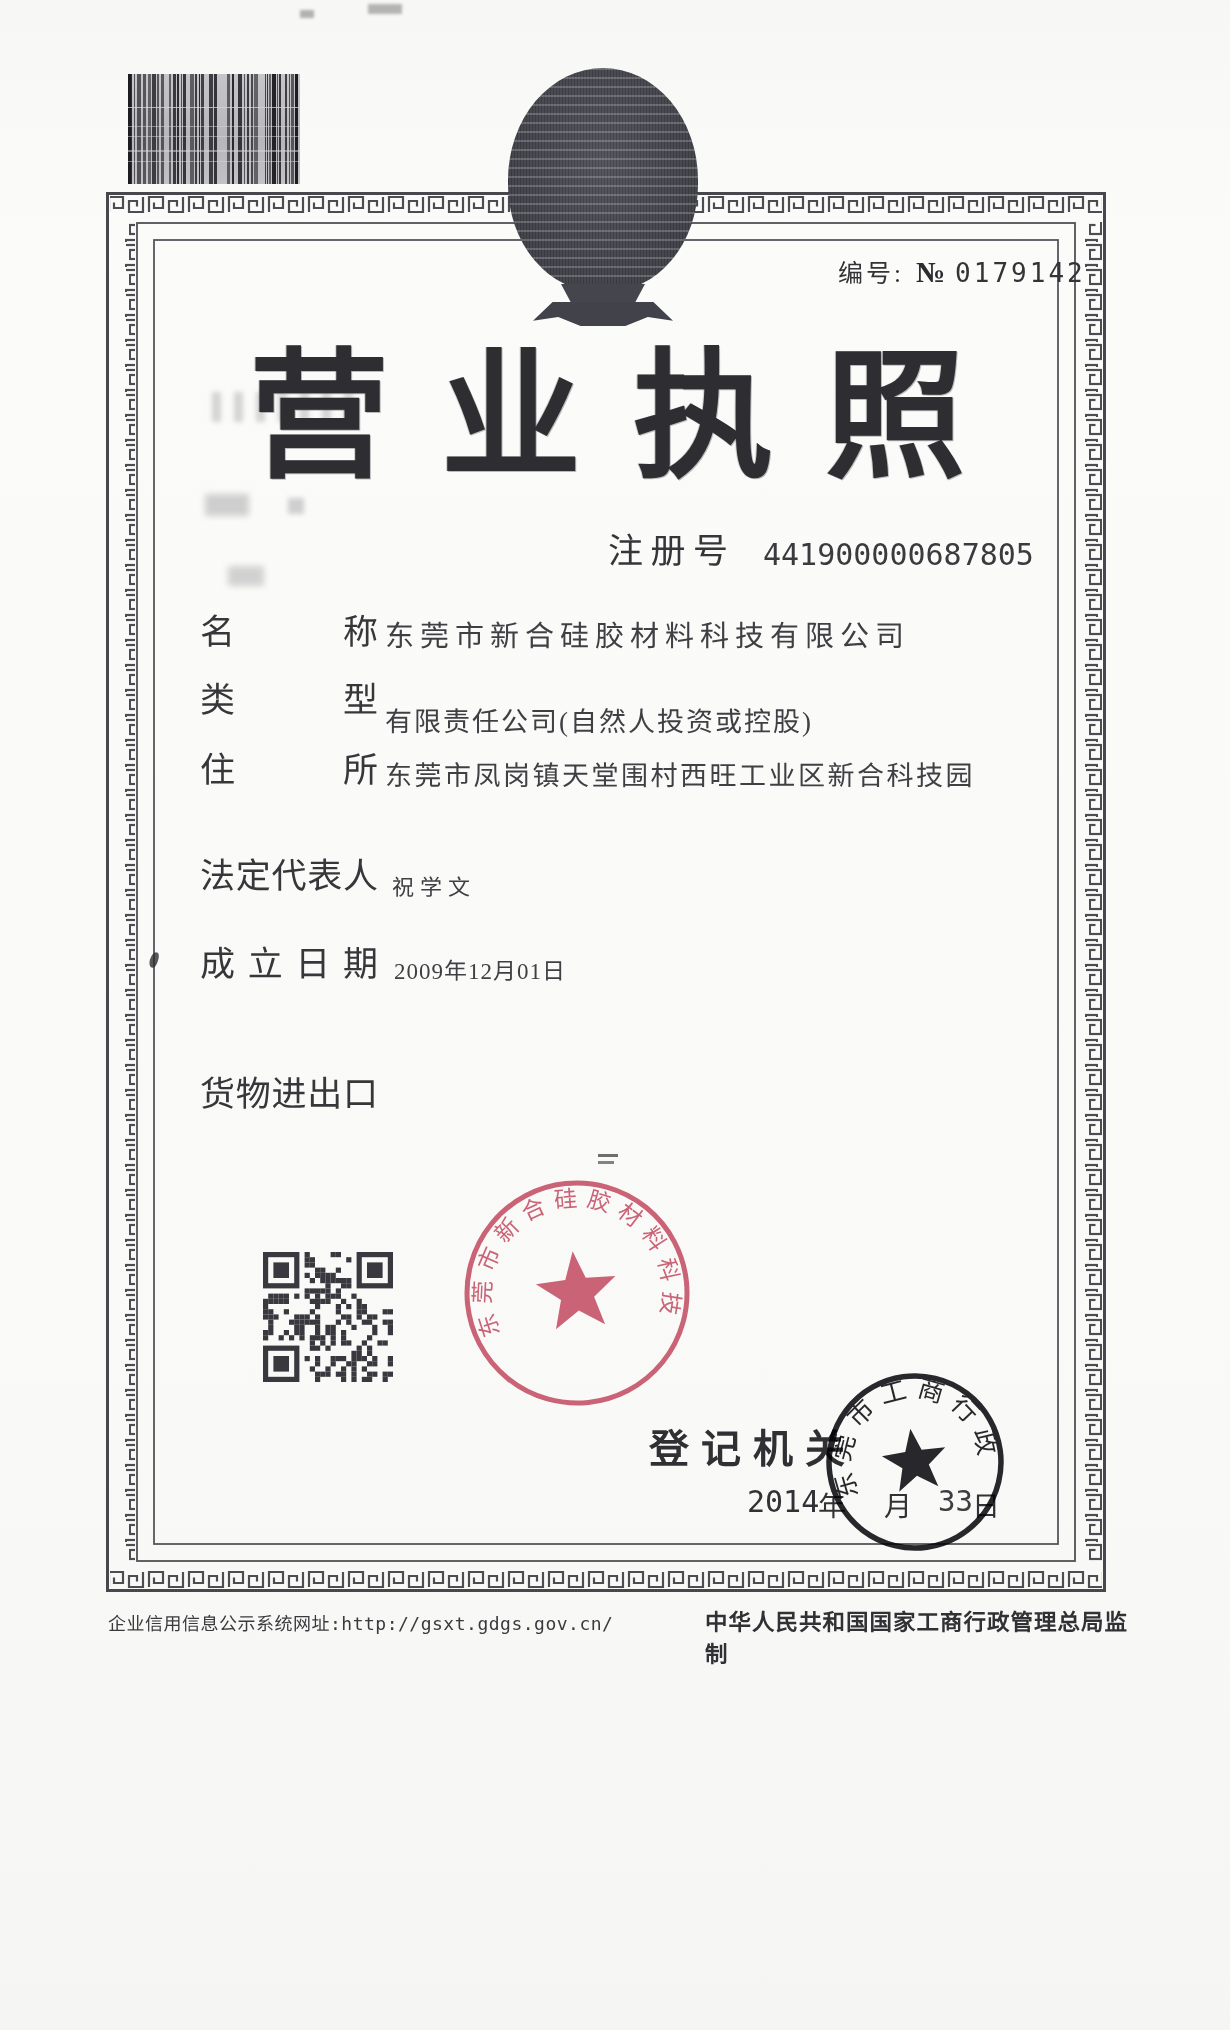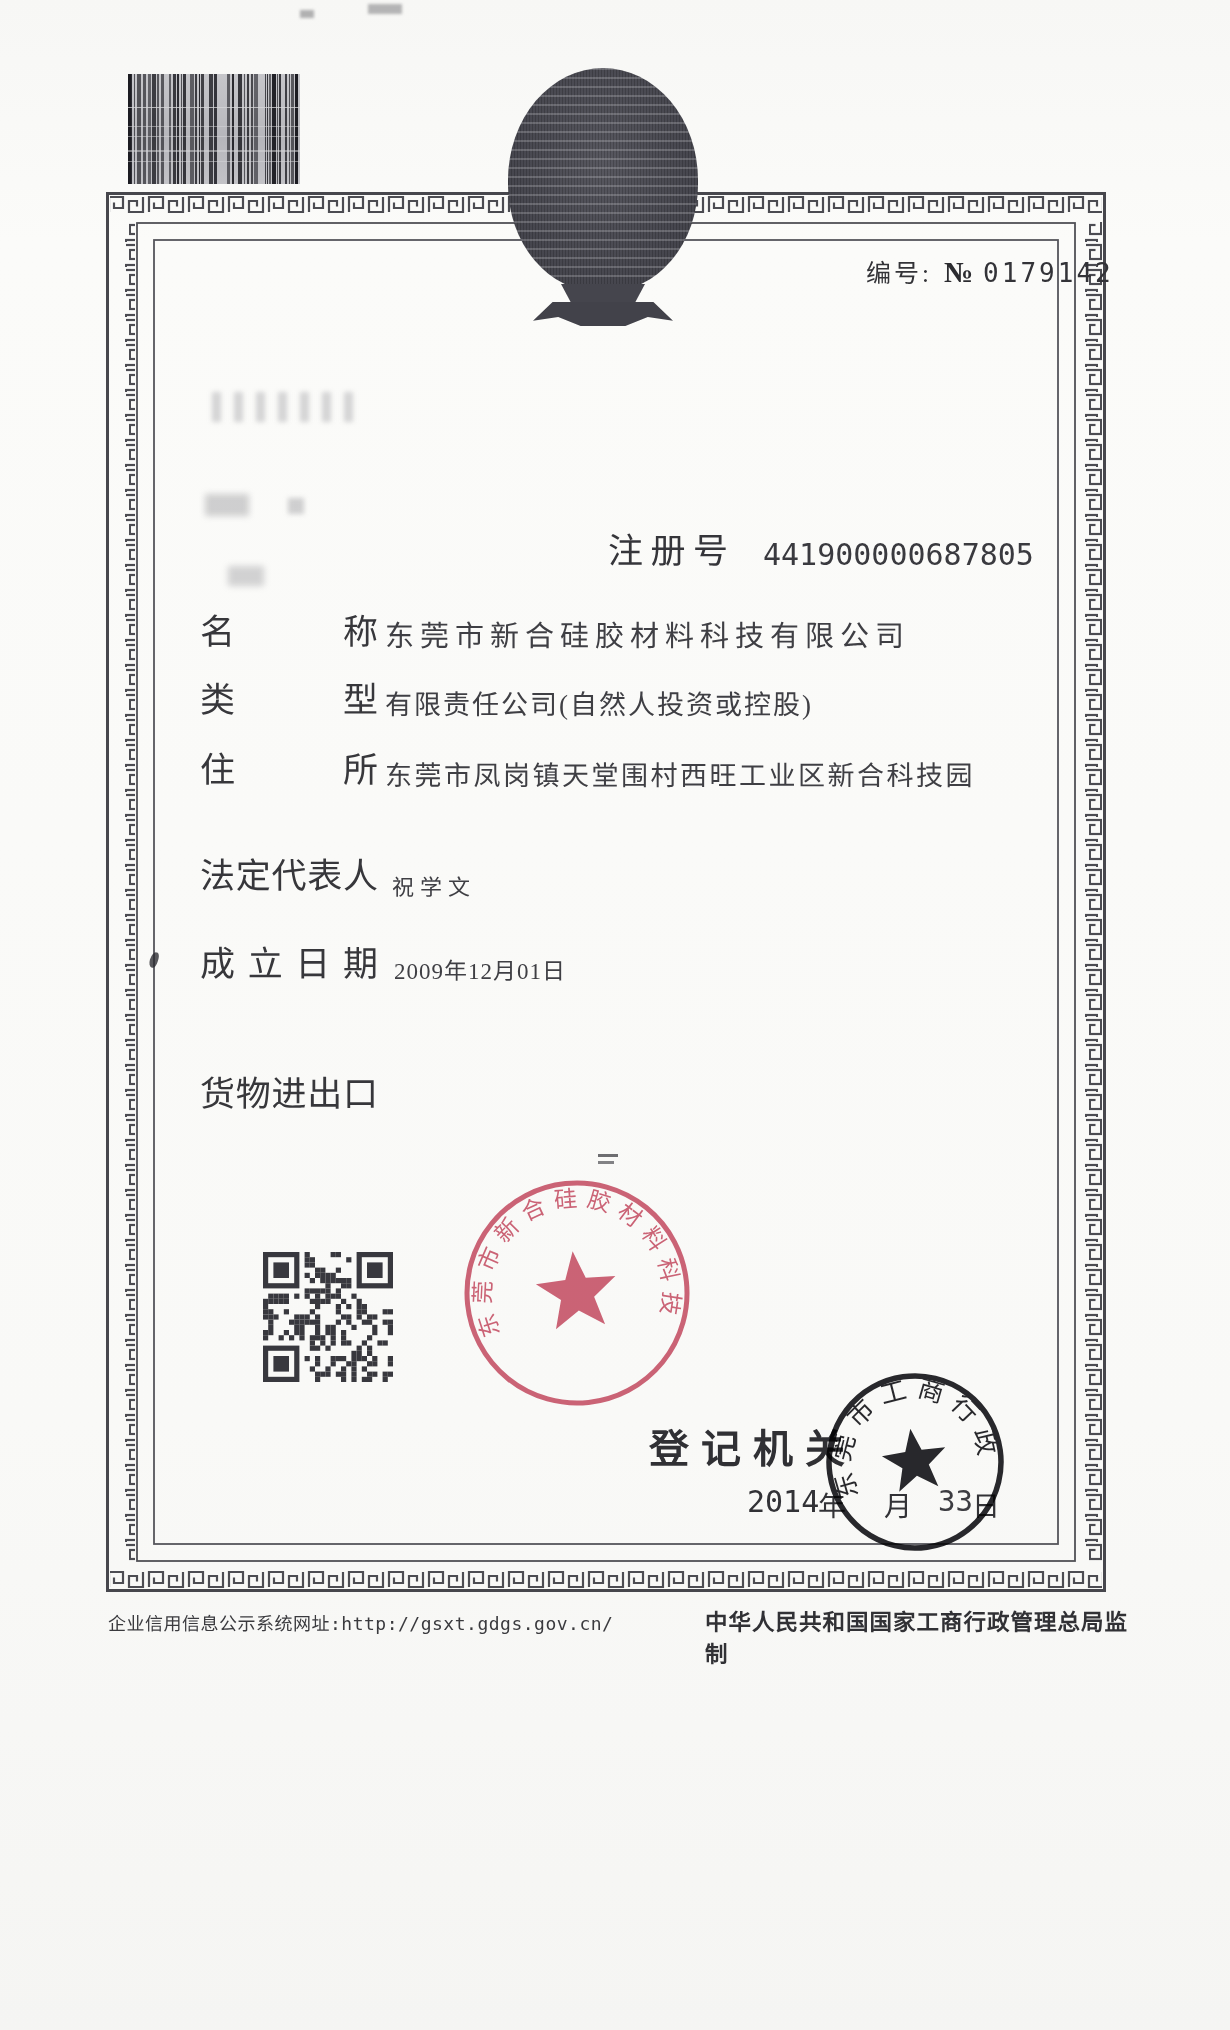--- a/index.html
+++ b/index.html
@@ -23,21 +23,21 @@
     background:
       repeating-linear-gradient(180deg,rgba(235,235,238,.22) 0 2px,rgba(0,0,0,0) 2px 9px),
       repeating-linear-gradient(90deg,rgba(0,0,0,.18) 0 1px,rgba(0,0,0,0) 1px 3px),
       radial-gradient(ellipse at 50% 42%,#585860 0%,#4a4a52 52%,#3e3e46 100%);}
   #emblem .em-waist{position:absolute;left:56px;top:218px;width:84px;height:22px;background:#45454d;
     clip-path:polygon(0 0,100% 0,86% 100%,14% 100%);}
   #emblem .em-skirt{position:absolute;left:28px;top:236px;width:140px;height:24px;background:#42424a;
     clip-path:polygon(14% 0,86% 0,100% 78%,82% 62%,66% 100%,34% 100%,18% 62%,0 78%);}
 
   
-  #serial{left:838px;top:253px;z-index:5;white-space:nowrap;margin-left:28px;}
+  #serial{left:838px;top:253px;z-index:5;white-space:nowrap;}
   #serial .s-label{font-size:25px;color:#333337;letter-spacing:3px;}
   #serial .s-sign{font-size:29px;font-weight:700;color:#2c2c30;margin-left:12px;}
   #serial .s-num{font-family:"DejaVu Sans Mono","Liberation Mono",monospace;font-size:26px;color:#333338;letter-spacing:3px;margin-left:10px;}
 
   
   #license-title{left:107px;top:338px;width:1000px;text-align:center;z-index:5;
     font-family:"DejaVu Sans","Liberation Sans",sans-serif;font-weight:900;font-size:140px;line-height:158px;
     letter-spacing:52px;padding-left:52px;box-sizing:border-box;color:#2e2e32;
     text-shadow:1px 1px 0 rgba(70,70,76,.35), -1px 0 0 rgba(70,70,76,.25);}
 
@@ -173,31 +173,32 @@
   <div id="emblem" class="abs">
     <div class="em-circle"></div>
     <div class="em-waist"></div>
     <div class="em-skirt"></div>
   </div>
 
   <div id="serial" class="abs">
     <span class="s-label">编号:</span><span class="s-sign">№</span><span class="s-num">0179142</span>
   </div>
 
+  <div id="license-title" class="abs">营业执照</div>
 
   <div id="regno-label" class="abs">注册号</div>
   <div id="regno-value" class="abs">441900000687805</div>
 
   <div class="row" style="top:612px">
     <div class="flabel">名称</div>
     <div class="fvalue" style="top:8px;font-size:29px;letter-spacing:6px">东莞市新合硅胶材料科技有限公司</div>
   </div>
   <div class="row" style="top:680px">
     <div class="flabel">类型</div>
-    <div class="fvalue" style="top:9px;letter-spacing:2px">有限责任公司(自然人投资或控股)</div>
+    <div class="fvalue" style="top:26px;letter-spacing:2px">有限责任公司(自然人投资或控股)</div>
   </div>
   <div class="row" style="top:750px">
     <div class="flabel">住所</div>
     <div class="fvalue" style="top:10px;letter-spacing:2.5px">东莞市凤岗镇天堂围村西旺工业区新合科技园</div>
   </div>
   <div class="row" style="top:856px">
     <div class="flabel">法定代表人</div>
     <div class="fvalue" style="top:16px;left:392px;font-size:22px;letter-spacing:6px">祝学文</div>
   </div>
   <div class="row" style="top:944px">

